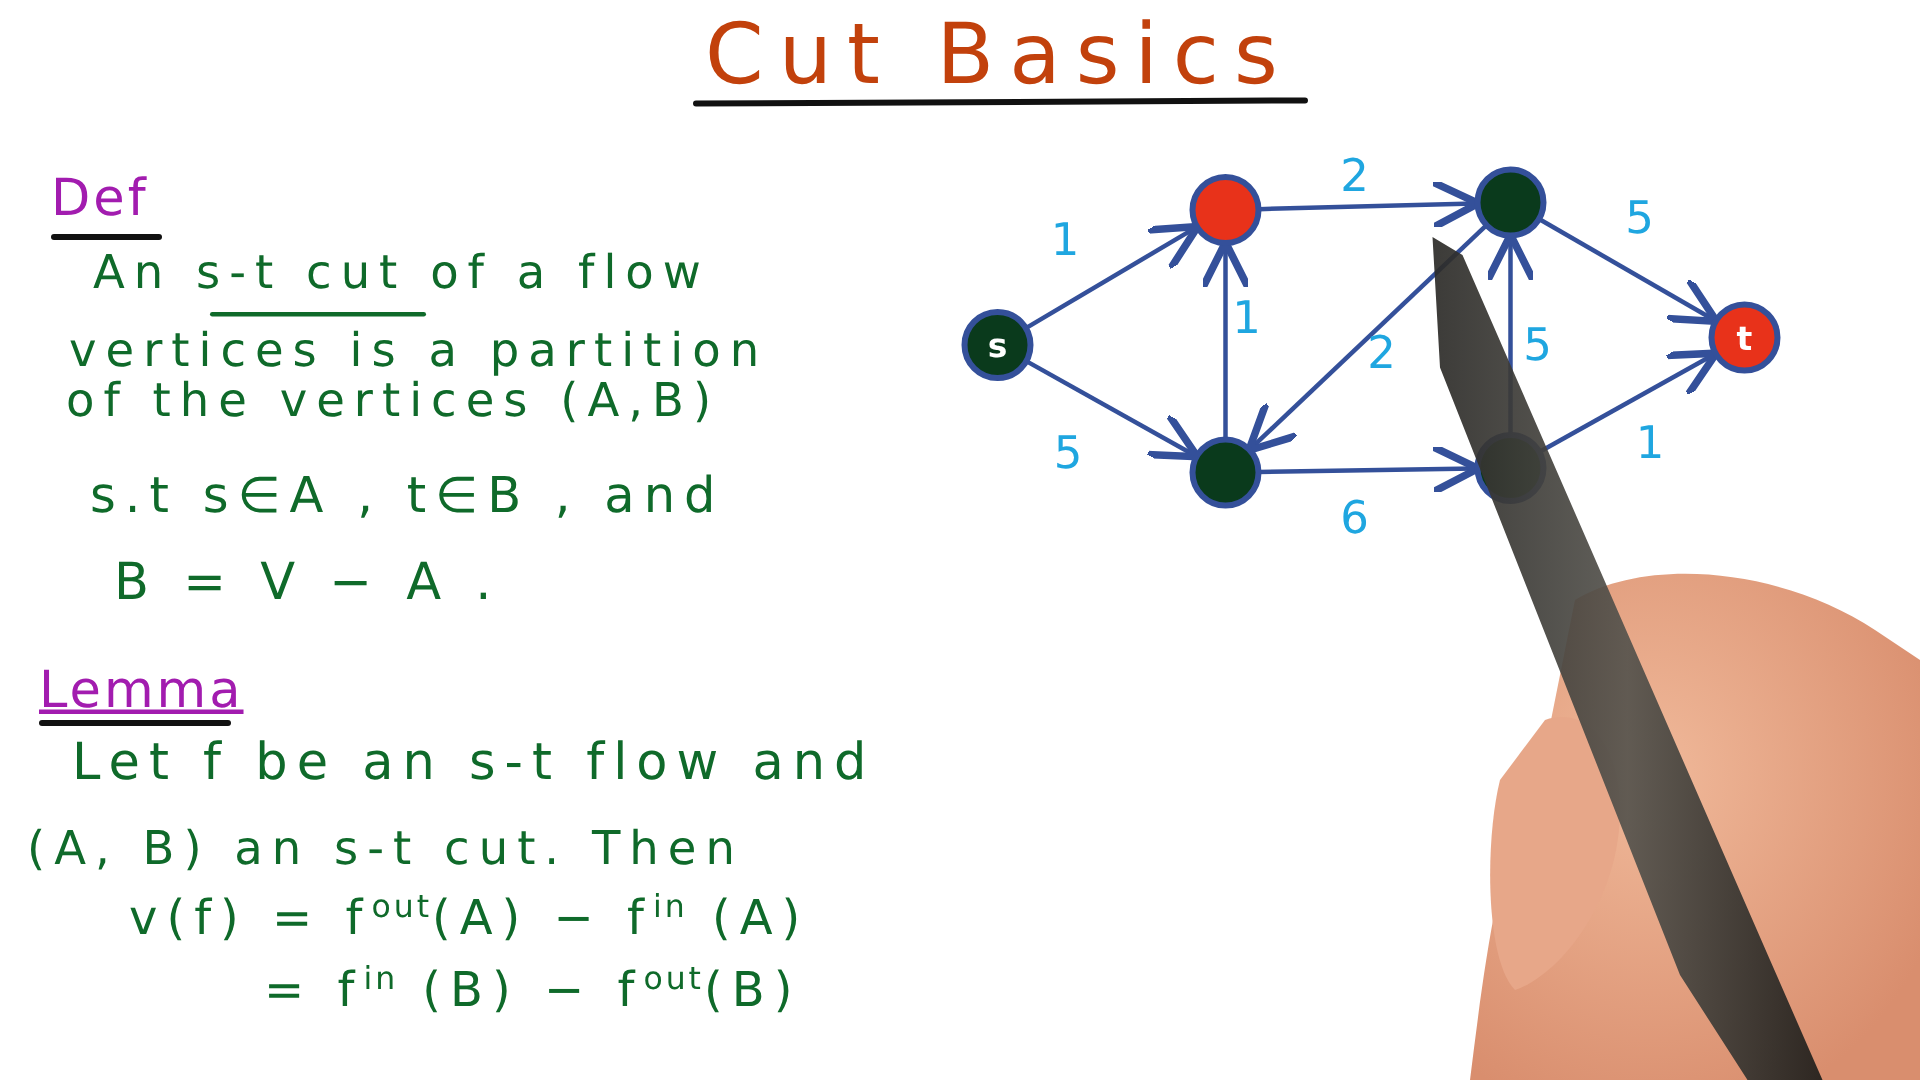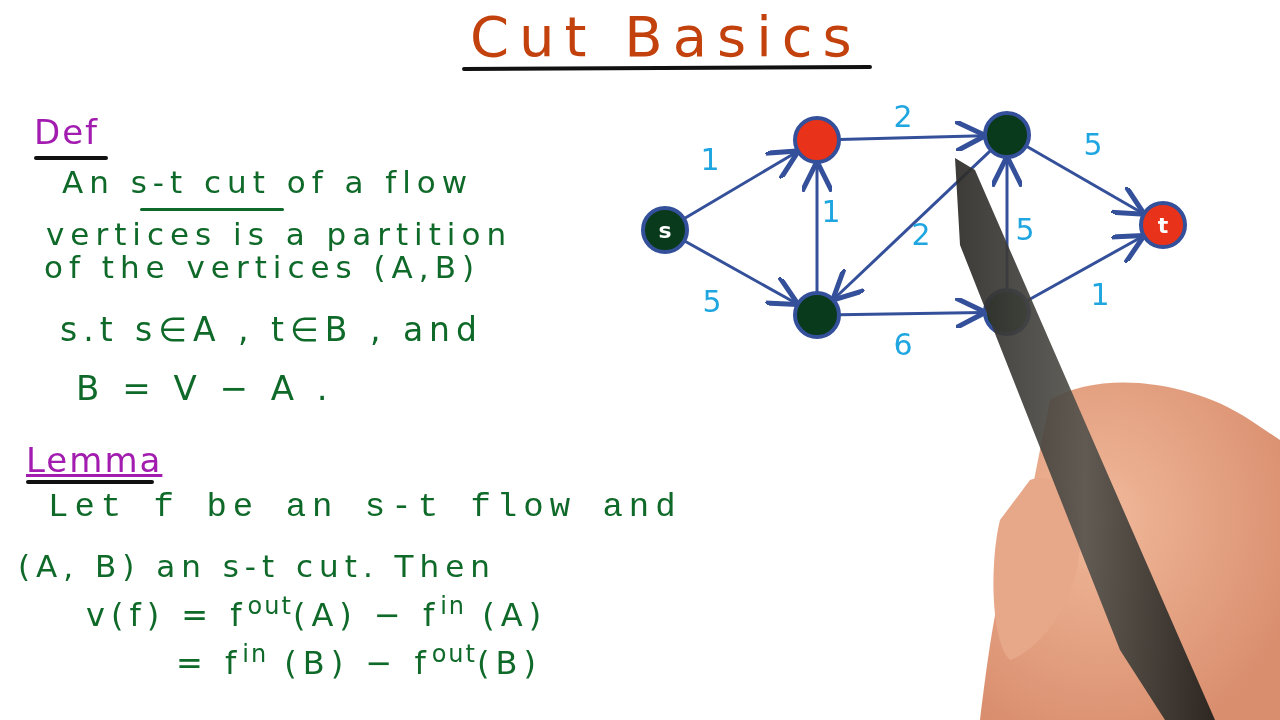--- a/index.html
+++ b/index.html
@@ -20,41 +20,41 @@
   .heading {
     position: absolute; font-size: 34px; color: #a21caf;
     font-family: "DejaVu Sans", sans-serif; letter-spacing: 2px;
   }
   .heading-underline { position: absolute; height: 4px; background: #111; border-radius: 2px; }
   .hw {
     position: absolute; color: #0f6a2a; font-size: 31px; letter-spacing: 6px;
     font-family: "DejaVu Sans", sans-serif; white-space: pre;
   }
   .green-underline { position: absolute; height: 3px; background: #0f6a2a; border-radius: 2px; }
-  sup { font-size: 24px; letter-spacing: 2px; text-align: center; }
+  sup { font-size: 21px; letter-spacing: 2px; text-align: center; }
   svg { position: absolute; left: 0; top: 0; }
 </style>
 </head>
 <body>
 
 <div class="title">Cut Basics</div>
 <div class="title-underline"></div>
 
 <div class="heading" style="left:34px; top:112px;">Def</div>
 <div class="heading-underline" style="left:34px; top:156px; width:74px;"></div>
 <div class="hw" style="left:62px; top:164px;">An s-t cut of a flow</div>
 <div class="green-underline" style="left:140px; top:208px; width:144px;"></div>
 <div class="hw" style="left:46px; top:216px;">vertices is a partition</div>
 <div class="hw" style="left:44px; top:249px;">of the vertices (A,B)</div>
 <div class="hw" style="left:60px; top:310px; font-size:33px;">s.t s∈A , t∈B , and</div>
 <div class="hw" style="left:42px; top:368px; font-size:34px;margin-left:34px;">B = V − A .</div>
 
 <div class="heading" style="left:26px; top:440px;text-decoration:underline;">Lemma</div>
 <div class="heading-underline" style="left:26px; top:480px; width:128px;"></div>
-<div class="hw" style="left:48px; top:488px; font-size:34px;font-family:Liberation Mono, monospace;">Let f be an s-t flow and</div>
+<div class="hw" style="left:48px; top:488px; font-size:34px;">Let f be an s-t flow and</div>
 <div class="hw" style="left:18px; top:548px;">(A, B) an s-t cut. Then</div>
 <div class="hw" style="left:86px; top:592px; font-size:32px;"><span>v(f) = f</span><sup>out</sup><span>(A) − f</span><sup>in</sup> <span>(A)</span></div>
 <div class="hw" style="left:176px; top:640px; font-size:32px;"><span>= f</span><sup>in</sup> <span>(B) − f</span><sup>out</sup><span>(B)</span></div>
 
 <svg id="graph" width="1280" height="720">
   <defs>
     <marker id="arrow" viewBox="0 0 12 12" refX="11" refY="6" markerWidth="10" markerHeight="10" orient="auto-start-reverse">
       <path d="M0,0 L12,6 L0,12" fill="none" stroke="#34509a" stroke-width="2"></path>
     </marker>
     <linearGradient id="pen" x1="0" y1="0" x2="1" y2="0">

